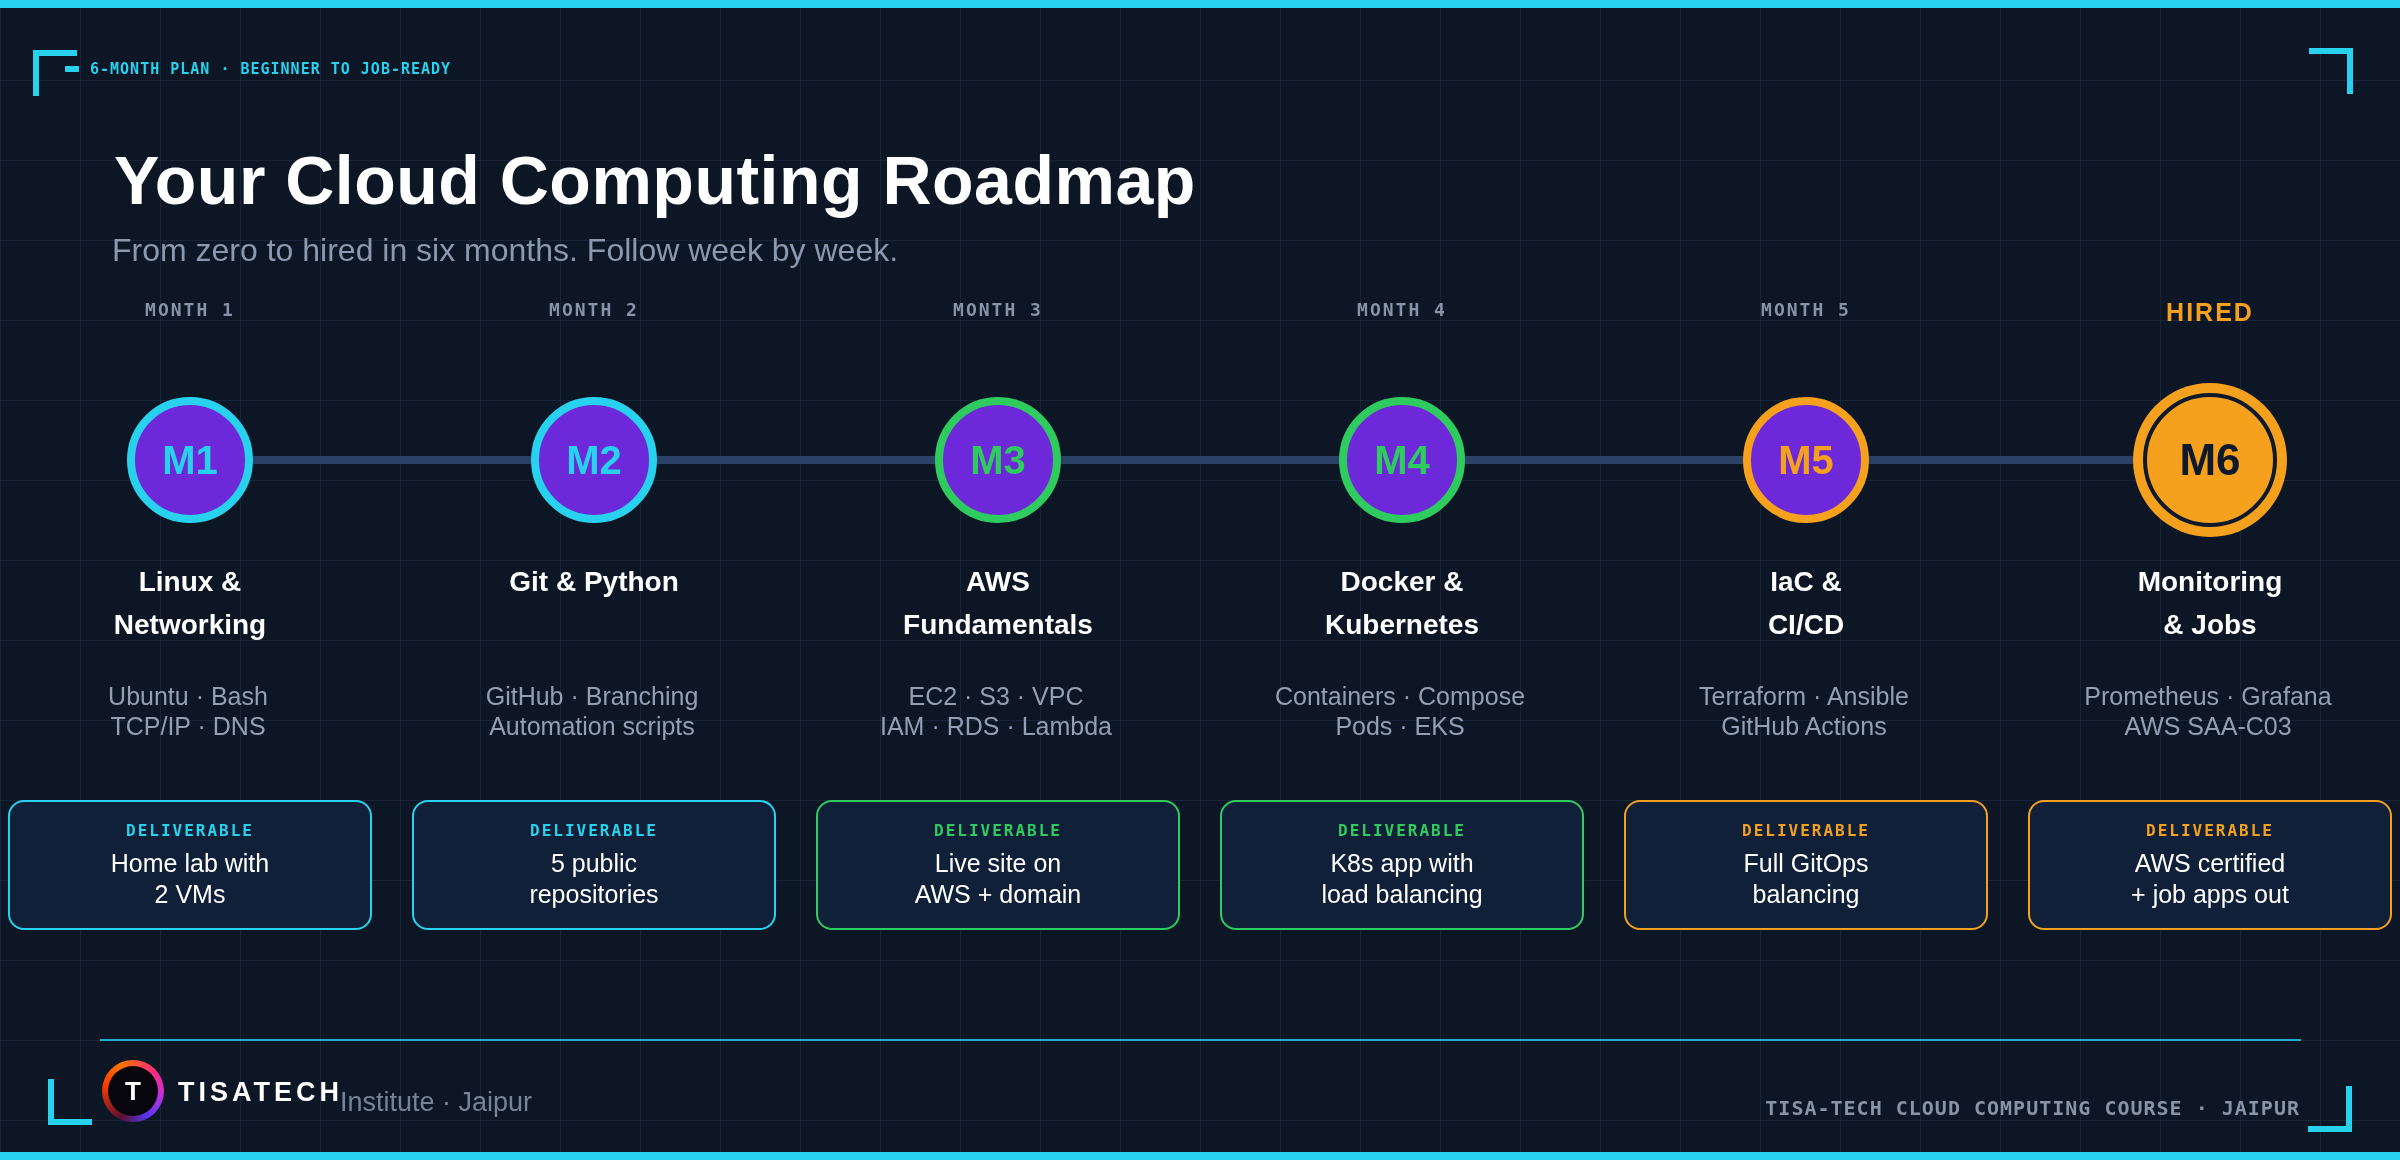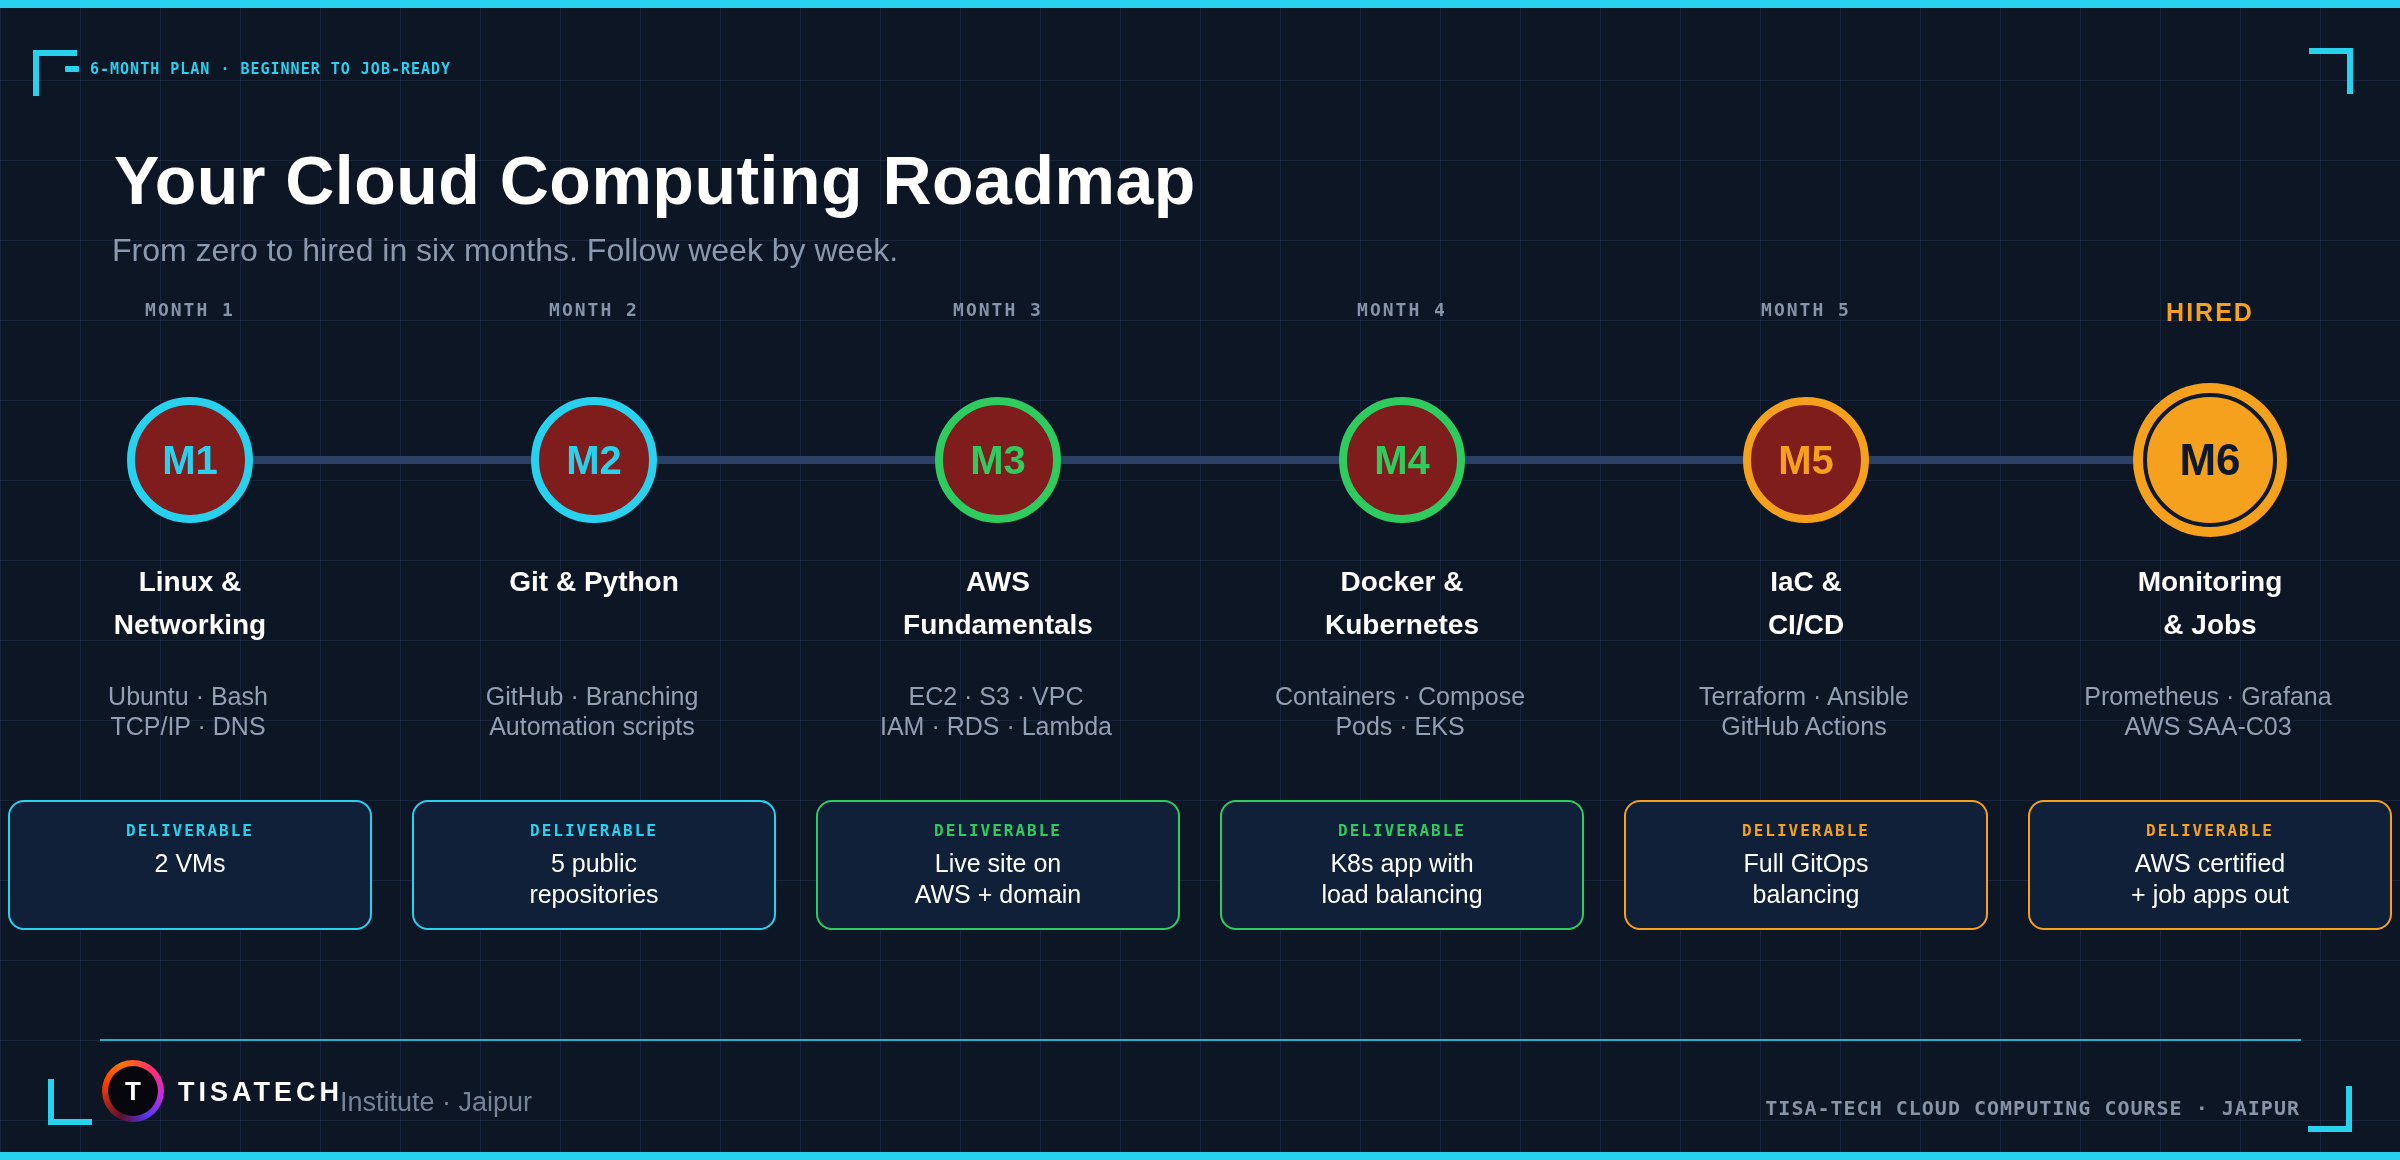--- a/index.html
+++ b/index.html
@@ -48,21 +48,21 @@
     font-family:"DejaVu Sans Mono", monospace;font-weight:bold;
     font-size:18px;letter-spacing:2px;color:#8693a8;
   }
   .month-label.hired{
     font-family:"Liberation Sans", sans-serif;font-weight:800;
     font-size:25px;letter-spacing:2px;color:#f5a11d;padding-top:4px;height:24px;line-height:24px;
   }
   .node{
     position:absolute;left:50%;transform:translateX(-50%);top:101px;
     width:110px;height:110px;border-radius:50%;
-    border:8px solid var(--accent);background:#7f1d1d;
+    border:8px solid var(--accent);background:#6d28d9;
     display:flex;align-items:center;justify-content:center;
     font-weight:800;font-size:40px;color:var(--accent);z-index:3;
   }
   .node.filled{
     top:87px;width:154px;height:154px;border:none;
     background:var(--accent);color:#0e1a2b;font-size:44px;
   }
   .node.filled::after{
     content:"";position:absolute;inset:10px;border:4px solid #0e1a2b;border-radius:50%;
   }
@@ -141,20 +141,21 @@
     <div>Linux &amp;</div>
     <div>Networking</div>
   </div>
   <div class="mdetails">
     <div>Ubuntu · Bash</div>
     <div>TCP/IP · DNS</div>
   </div>
   <div class="card">
     <div class="card-label">DELIVERABLE</div>
     <div class="card-text">
+      <div>Home lab with</div>
       <div>2 VMs</div>
     </div>
   </div>
 </section>
 
 <section class="col" style="left: 412px; --accent: #28d2ef;">
   <div class="month-label">MONTH 2</div>
   <div class="node">
       <span>M2</span>
     </div>

